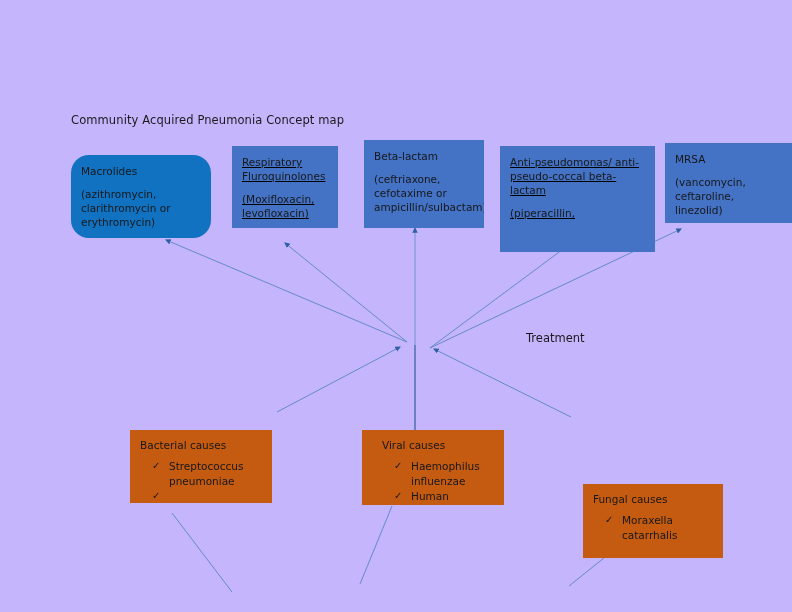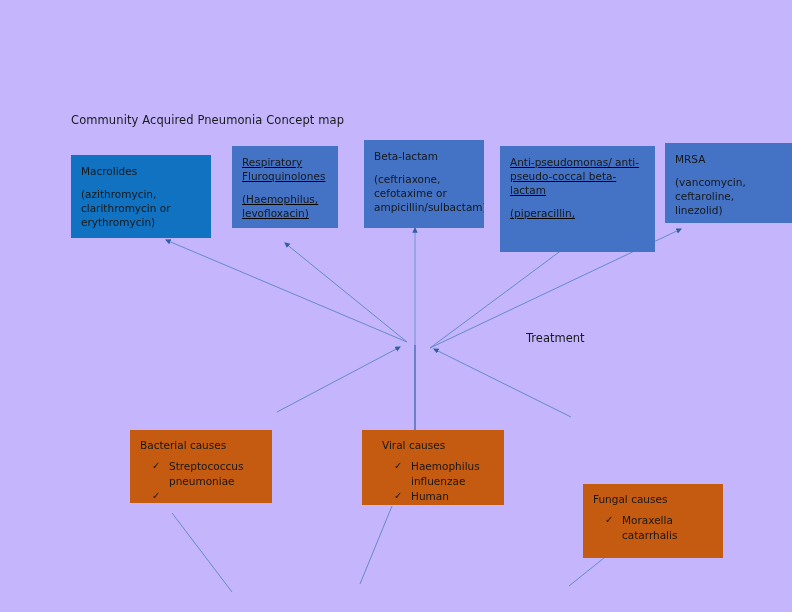--- a/index.html
+++ b/index.html
@@ -119,28 +119,28 @@
       <line x1="571" y1="417" x2="434" y2="349" marker-end="url(#arrowhead)"></line>
 
       <line x1="172" y1="513" x2="232" y2="592"></line>
       <line x1="392" y1="506" x2="360" y2="584"></line>
       <line x1="660" y1="513" x2="569" y2="586"></line>
     </g>
   </svg>
 
   <div class="title">Community Acquired Pneumonia Concept map</div>
 
-  <div class="node treat-macrolide" style="left:71px; top:155px; width:140px; height:83px;">
+  <div class="node treat-macrolide" style="left:71px; top:155px; width:140px; height:83px;border-radius:18px;">
     <p class="heading">Macrolides</p>
     <p class="body">(azithromycin, clarithromycin or erythromycin)</p>
   </div>
 
   <div class="node treat-blue" style="left:232px; top:146px; width:106px; height:82px;text-decoration:underline;">
     <p class="heading">Respiratory Fluroquinolones</p>
-    <p class="body">(Haemophilus, levofloxacin)</p>
+    <p class="body">(Moxifloxacin, levofloxacin)</p>
   </div>
 
   <div class="node treat-blue" style="left:364px; top:140px; width:120px; height:88px;">
     <p class="heading">Beta-lactam</p>
     <p class="body">(ceftriaxone, cefotaxime or ampicillin/sulbactam)</p>
   </div>
 
   <div class="node treat-blue" style="left:500px; top:146px; width:155px; height:106px;text-decoration:underline;">
     <p class="heading">Anti-pseudomonas/ anti-pseudo-coccal beta-lactam</p>
     <p class="body">(piperacillin,</p>

